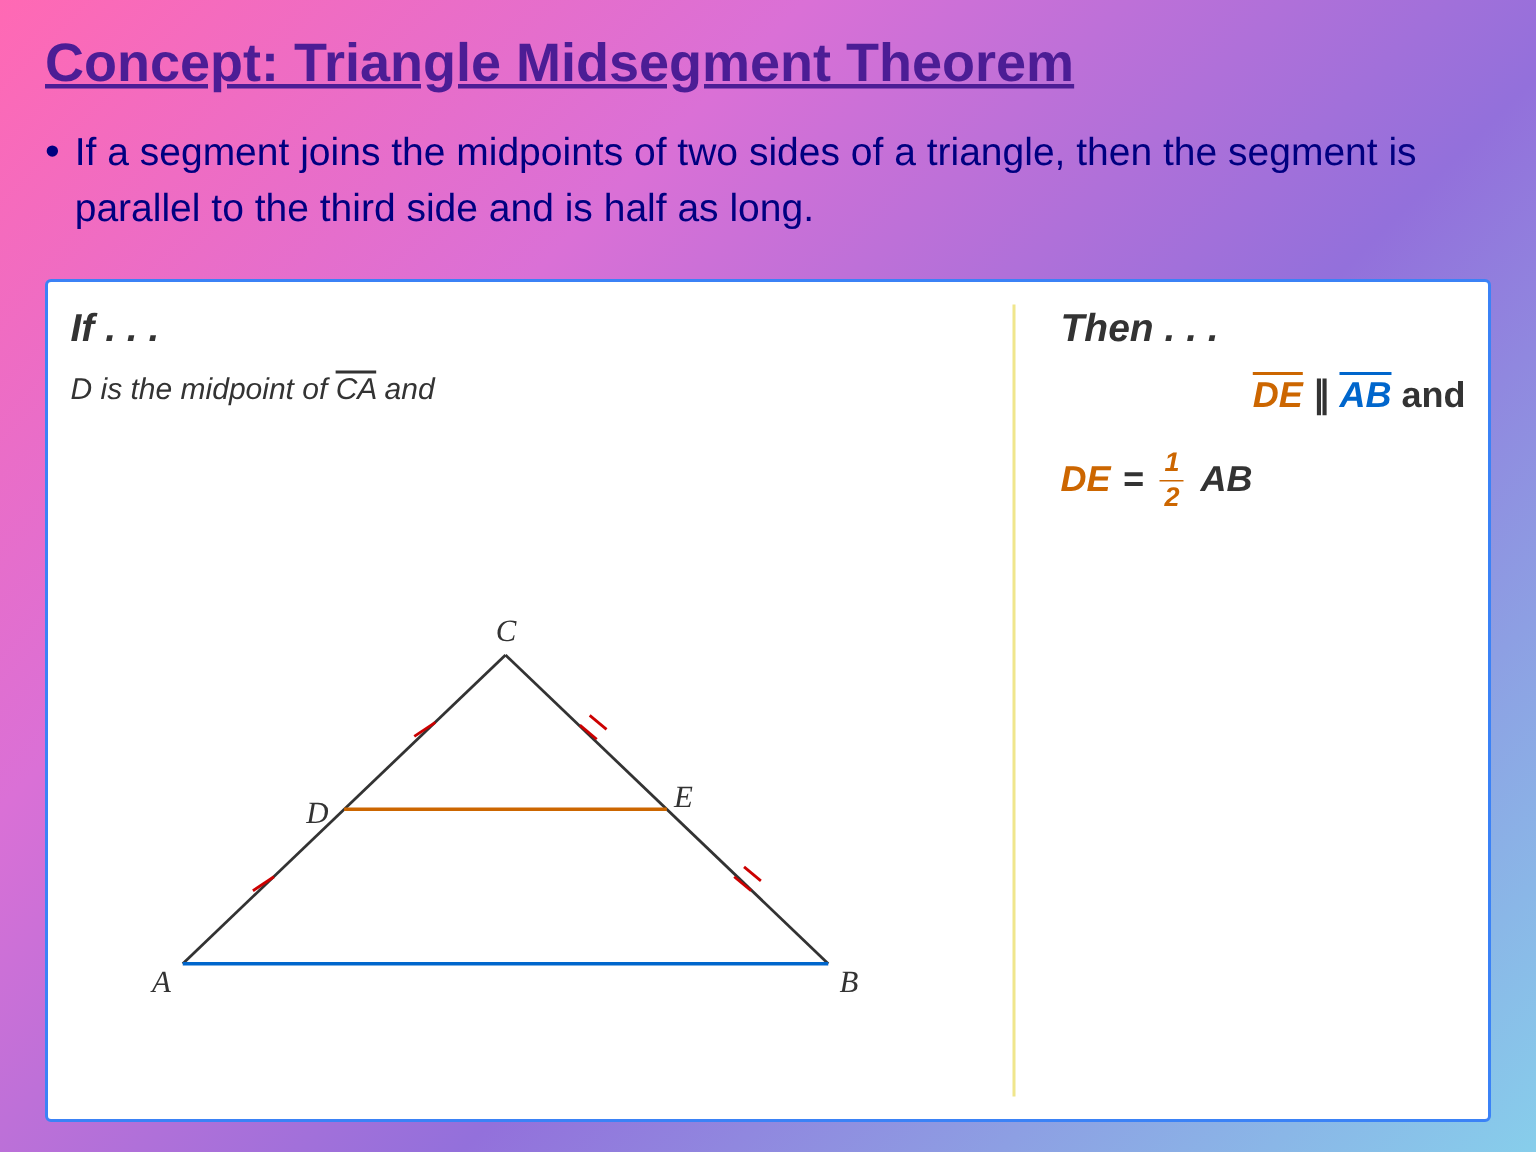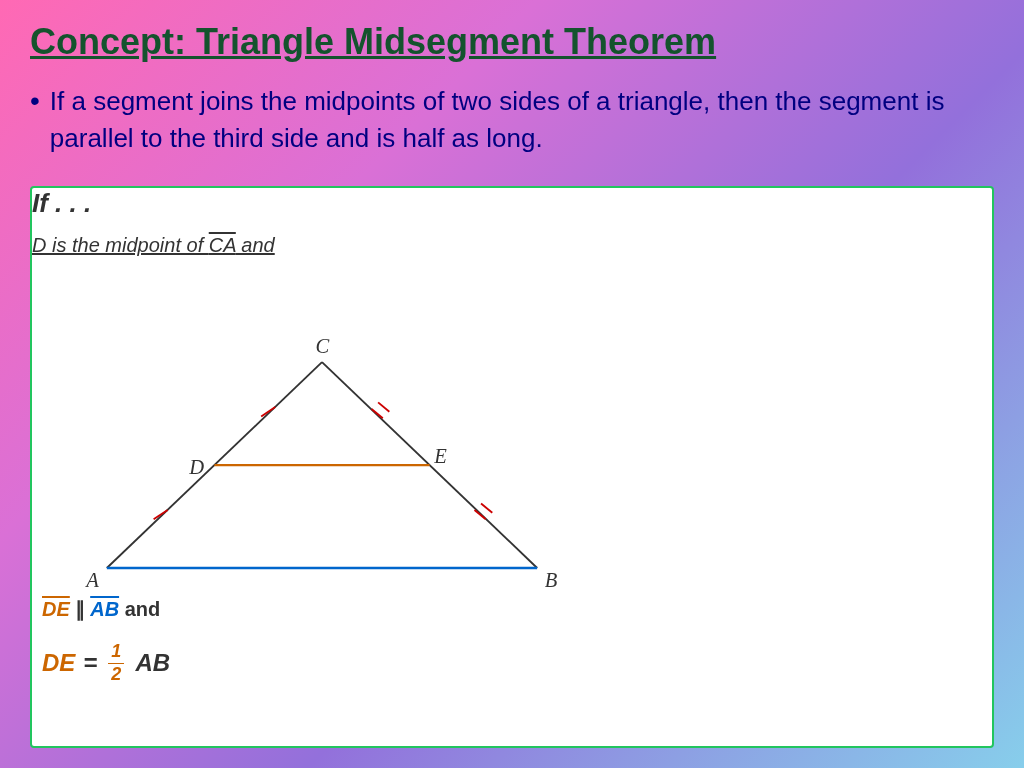--- a/index.html
+++ b/index.html
@@ -11,21 +11,21 @@
       font-family: Arial, sans-serif;
       overflow: hidden;
       display: flex;
       flex-direction: column;
       padding: 20px 30px;
     }
 
     .title {
       font-size: 36px;
       font-weight: bold;
-      color: #14532d;
+      color: #4c1d95;
       text-decoration: underline;
       margin-bottom: 20px;
       line-height: 1.2;
     }
 
     .bullet-point {
       display: flex;
       align-items: flex-start;
       margin-bottom: 20px;
     }
@@ -40,25 +40,24 @@
 
     .bullet-text {
       font-size: 26px;
       font-weight: normal;
       color: #000080;
       line-height: 1.4;
     }
 
     .diagram-container {
       background: white;
-      border: 2px solid #22c55e;
+      border: 2px solid #3b82f6;
       border-radius: 4px;
       display: flex;
-      flex-direction: column;
-      padding: 0;
+      padding: 15px;
       margin-top: 10px;
       flex: 1;
       min-height: 420px;
     }
 
     .if-section {
       flex: 1;
       padding-right: 20px;
       display: flex;
       flex-direction: column;
@@ -83,21 +82,20 @@
       color: #333;
       margin-bottom: 15px;
       font-style: italic;
     }
 
     .condition-text {
       font-size: 20px;
       color: #333;
       margin-bottom: 10px;
       font-style: italic;
-      text-decoration: underline;
     }
 
     .overline {
       text-decoration: overline;
     }
 
     .then-result {
       font-size: 22px;
       color: #cc6600;
       font-weight: bold;
@@ -191,22 +189,23 @@
       <text x="548" y="330" font-size="22" font-style="italic" font-family="serif" fill="#333">B</text>
       <text x="303" y="80" font-size="22" font-style="italic" font-family="serif" fill="#333">C</text>
       <text x="168" y="210" font-size="22" font-style="italic" font-family="serif" fill="#333">D</text>
       <text x="430" y="198" font-size="22" font-style="italic" font-family="serif" fill="#333">E</text>
     </svg>
   </div>
 
   <div class="divider"></div>
 
   <div class="then-section">
-
-    <div class="then-result" style="margin-bottom: 20px; font-size: 20px;">
+    <div class="section-title">Then . . .</div>
+
+    <div class="then-result" style="margin-bottom: 20px; font-size: 24px; text-align: right;">
       <span style="text-decoration: overline; color: #cc6600;">DE</span>
       <span style="color: #333; font-style: normal;">∥</span>
       <span style="text-decoration: overline; color: #0066cc;">AB</span>
       <span style="color: #333; font-style: normal;"> and</span>
     </div>
 
     <div class="formula">
       <span style="color: #cc6600;">DE</span>
       <span style="color: #333;">=</span>
       <span class="fraction">

